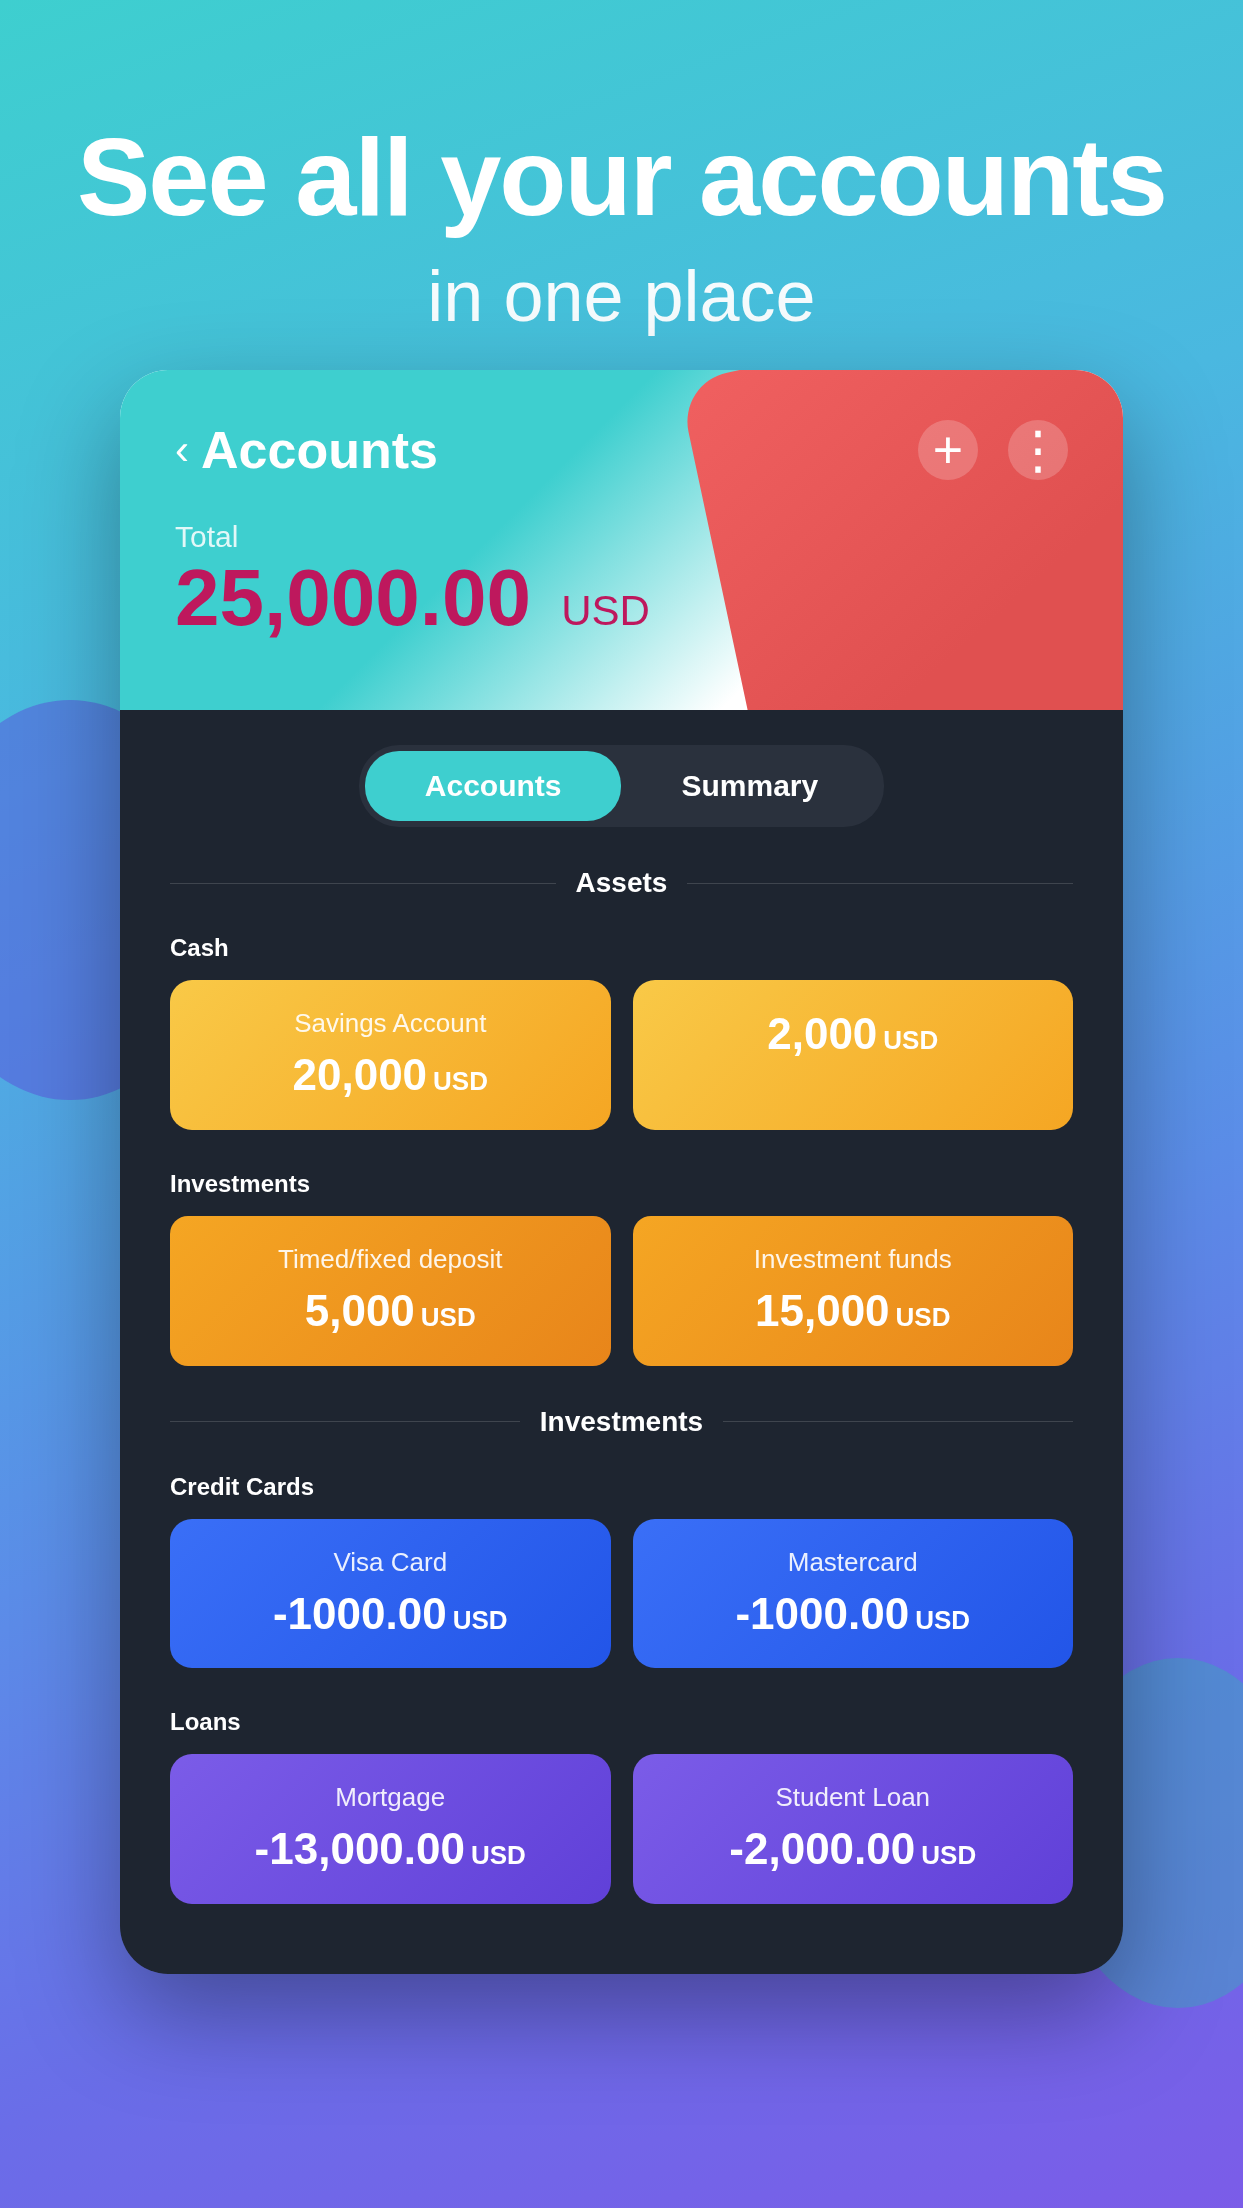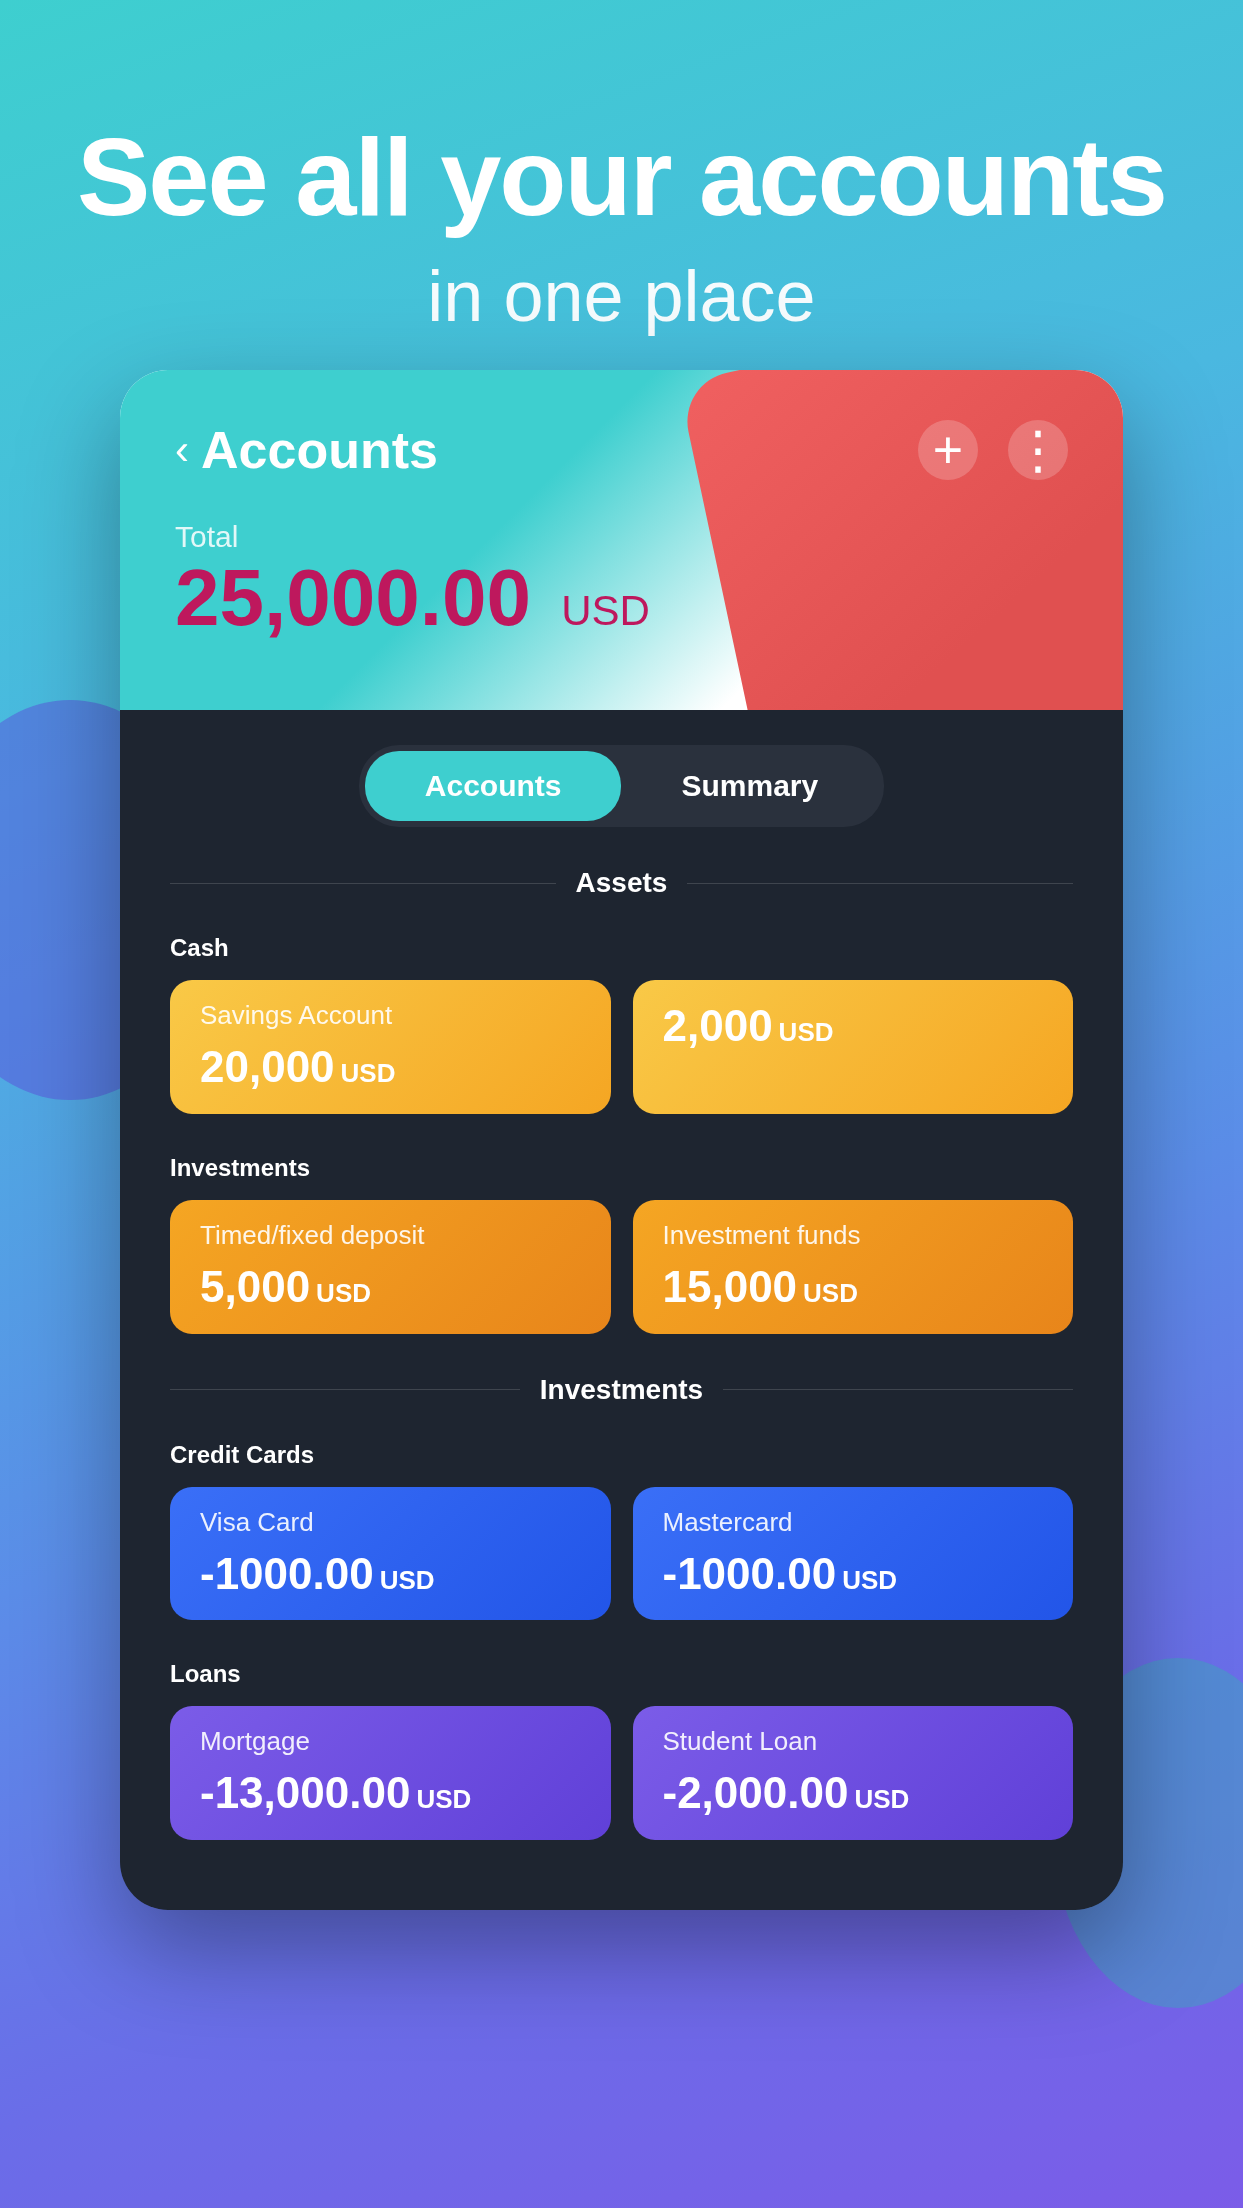--- a/index.html
+++ b/index.html
@@ -228,30 +228,32 @@
     
     .accounts-grid {
       display: grid;
       grid-template-columns: 1fr 1fr;
       gap: 22px;
       padding: 0 50px 30px;
     }
 
     .account-card {
       border-radius: 22px;
-      padding: 20px 30px;
+      padding: 28px 30px;
       cursor: pointer;
+      text-align: center;
     }
 
     .account-card.yellow {
       background: linear-gradient(135deg, #f9c947 0%, #f5a623 100%);
     }
 
     .account-card.orange {
       background: linear-gradient(135deg, #f5a623 0%, #e8851a 100%);
+      border-radius: 18px;
     }
 
     .account-card.blue {
       background: linear-gradient(135deg, #3a6ff7 0%, #2255e8 100%);
     }
 
     .account-card.purple {
       background: linear-gradient(135deg, #7b5ce8 0%, #6040d8 100%);
     }
 

